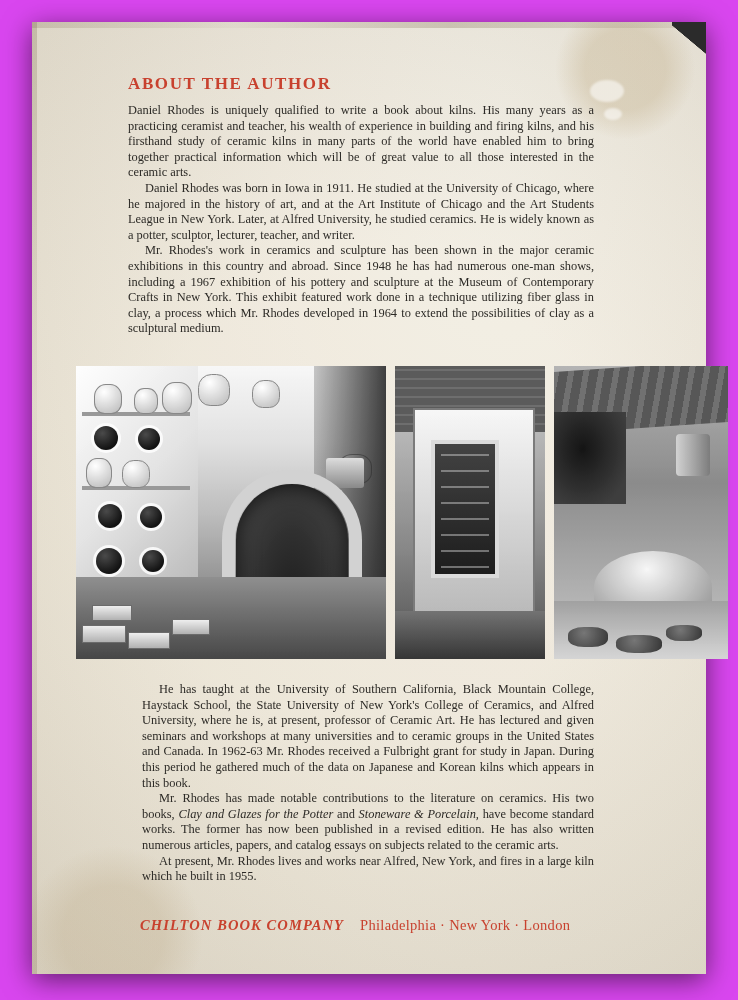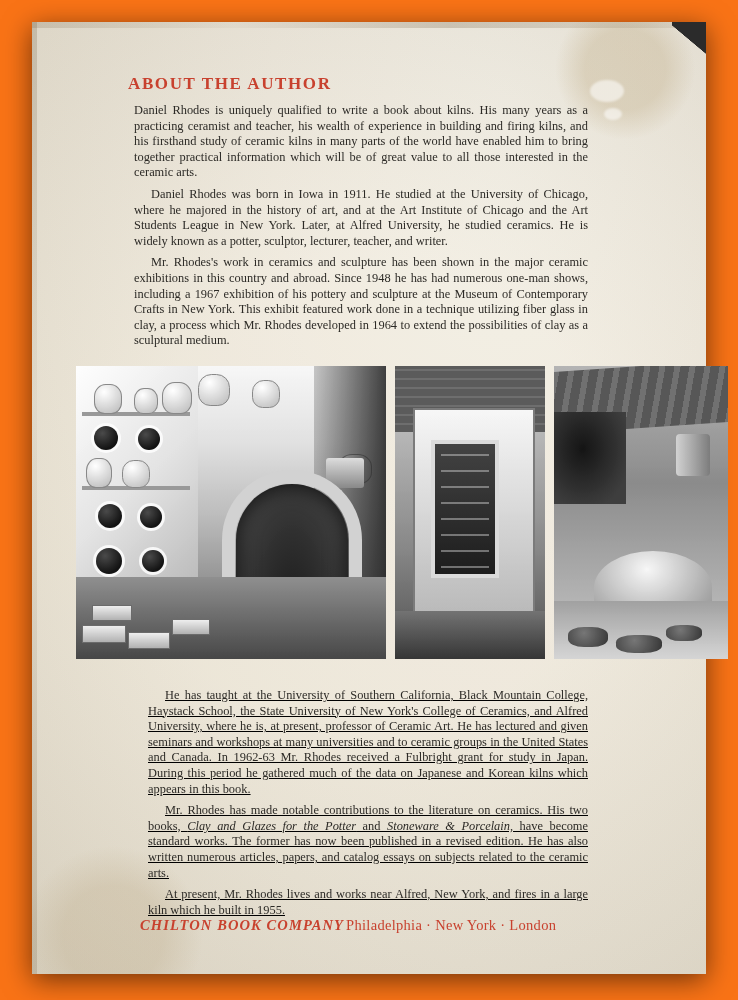--- a/index.html
+++ b/index.html
@@ -11,21 +11,21 @@
     width: 738px;
     height: 1000px;
     overflow: hidden;
     font-family: "Liberation Serif", serif;
   }
 
   .page {
     position: relative;
     width: 738px;
     height: 1000px;
-    background: #f97316;
+    background: #d946ef;
   }
 
   
   .jacket {
     position: absolute;
     left: 32px;
     top: 22px;
     width: 674px;
     height: 952px;
     background:
@@ -81,21 +81,21 @@
   .about-heading {
     color: #c8412e;
     font-family: "Liberation Serif", serif;
     font-size: 17px;
     font-weight: bold;
     letter-spacing: 1.6px;
     margin: 0 0 9px 0;
   }
 
   p.body {
-    margin: 6px;
+    margin: 0;
     color: #2c2a26;
     font-size: 12.4px;
     line-height: 15.6px;
     text-align: justify;
     text-indent: 17px;
   }
   p.body.first { text-indent: 0; }
 
   
   .photos {
@@ -239,39 +239,38 @@
     position: absolute; background: radial-gradient(circle at 40% 30%, #7b7770, #3b3935);
     border-radius: 40%;
   }
 
   
   .lower {
     position: absolute;
     left: 110px;
     top: 660px;
     width: 452px;
-    text-decoration: underline;
   }
 
   .imprint {
     position: absolute;
     left: 108px;
     top: 895px;
     width: 500px;
     color: #c8412e;
     font-size: 14.5px;
     letter-spacing: 0.3px;
   }
   .imprint .company {
     font-weight: bold;
     letter-spacing: 1.1px;
     font-style: italic;
   }
   .imprint .cities {
-    margin-left: 2px;
+    margin-left: 16px;
   }
 
   .italic { font-style: italic; }
 </style>
 </head>
 <body>
 
 <div class="page">
   <div class="jacket">
     <div class="edge-wear-top"></div>

